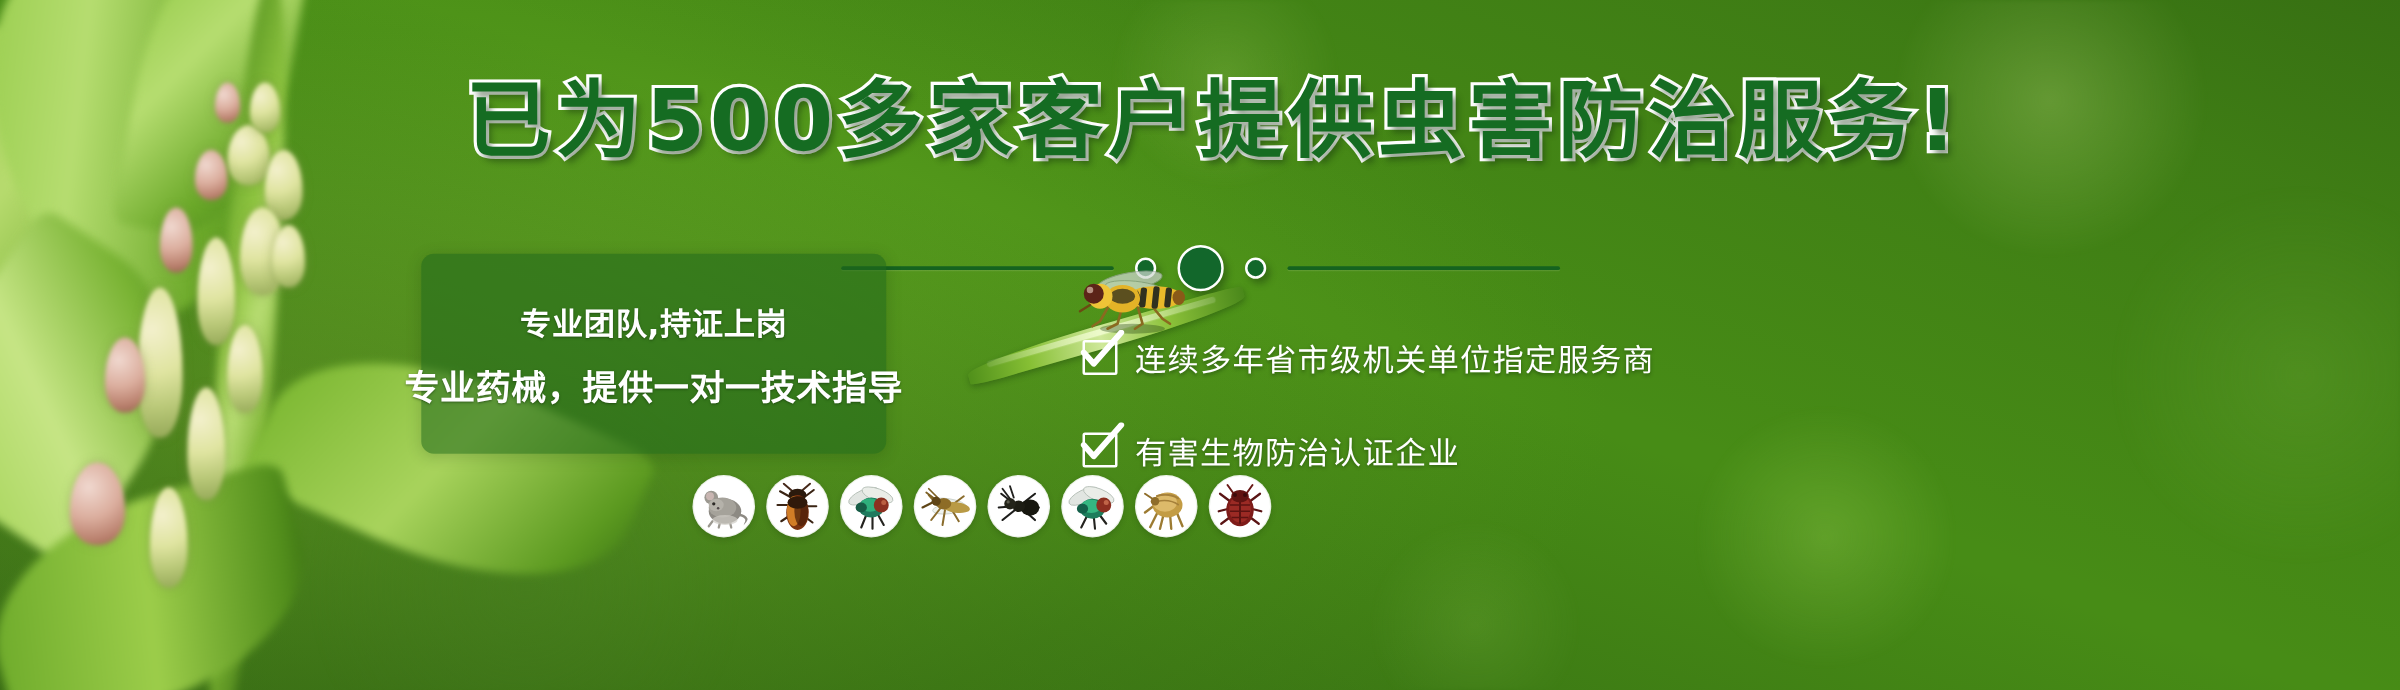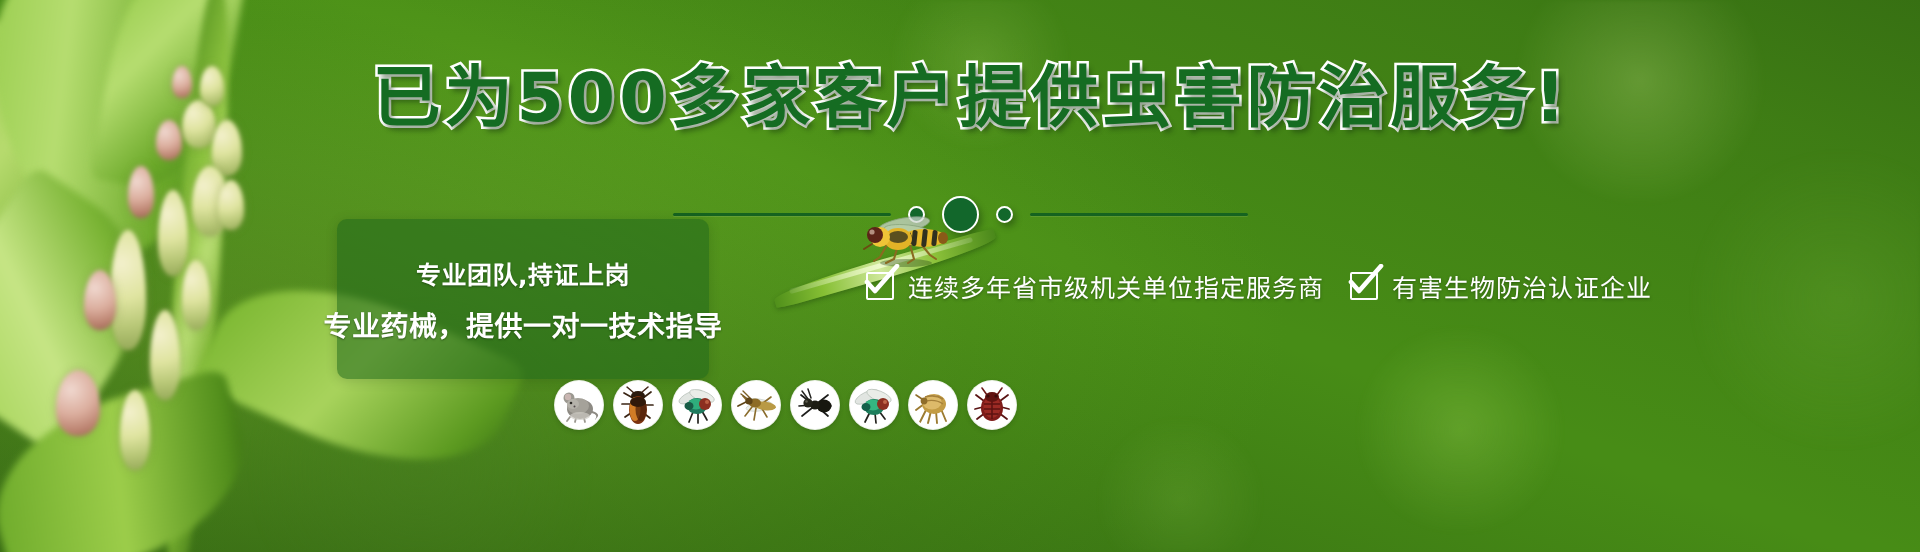--- a/index.html
+++ b/index.html
@@ -120,35 +120,34 @@
   .infobox{
     position:absolute; left:337px; top:203px;
     width:372px; height:160px;
     background:rgba(32,104,26,.56);
     border-radius:10px;
     box-shadow:0 2px 12px rgba(20,50,10,.20);
     display:flex; flex-direction:column;
     align-items:center; justify-content:center;
     gap:13px;
     padding:10px 8px;
-    margin-top:16px;
   }
   .infobox .line{
     color:#ffffff; font-weight:700; white-space:nowrap;
     font-family:"DejaVu Sans","Liberation Sans",sans-serif;
     text-shadow:0 1px 2px rgba(16,44,8,.55);
   }
   .infobox .l1{ font-size:25px; letter-spacing:.5px; }
   .infobox .l2{ font-size:25px; letter-spacing:.5px; }
   .infobox .l3{ font-size:28px; letter-spacing:.5px; }
 
   
   .checklist{
     position:absolute; left:866px; top:268px; width:760px;
-    display:flex; gap:26px;
+    display:flex; flex-direction:column; gap:38px;
   }
   .check-row{ display:flex; align-items:center; gap:14px; }
   .check-box{
     width:28px; height:28px; flex:0 0 28px; position:relative;
     border:2px solid #ffffff; border-radius:2px;
   }
   .check-box svg{ position:absolute; left:-5px; top:-10px; }
   .check-label{
     color:#ffffff; font-size:25px; font-weight:400; white-space:nowrap;
     font-family:"DejaVu Sans","Liberation Sans",sans-serif;

